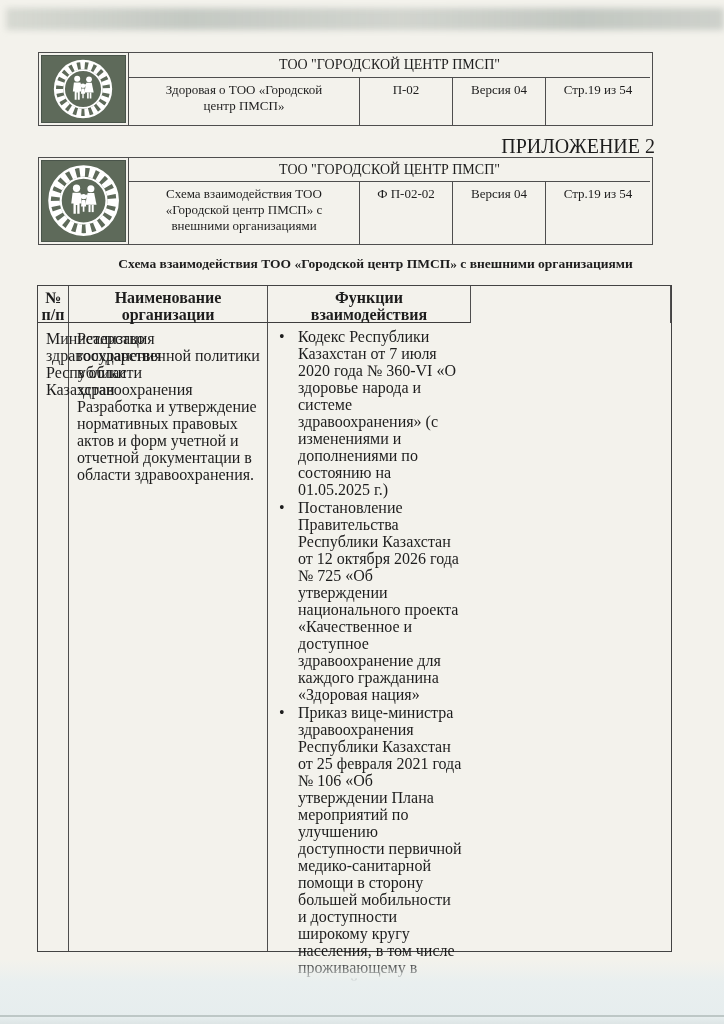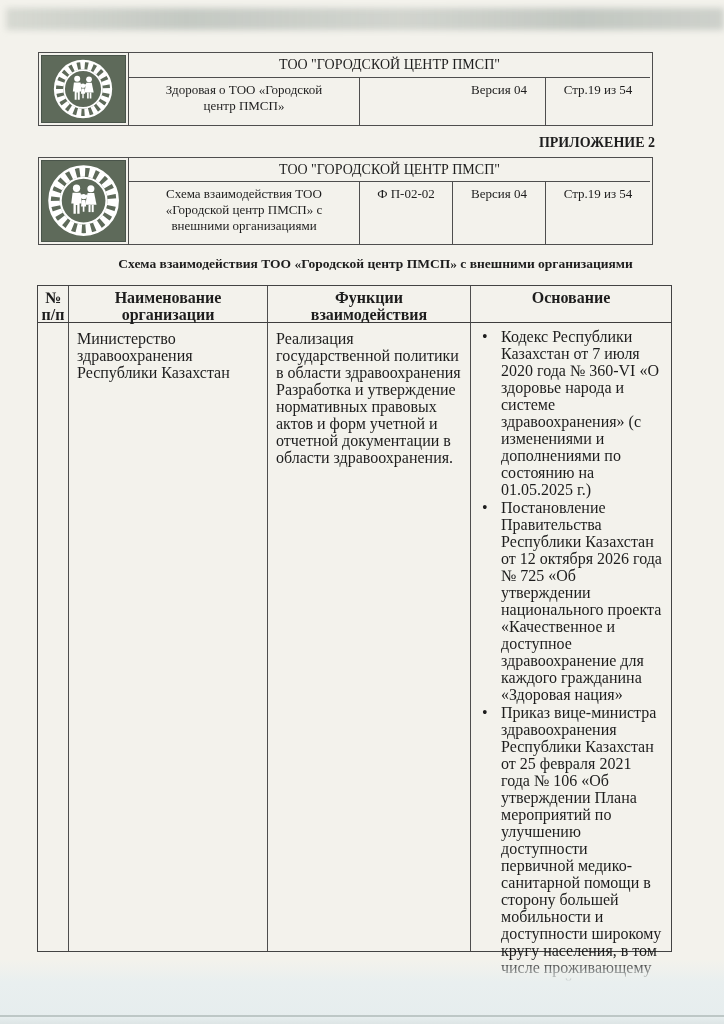--- a/index.html
+++ b/index.html
@@ -49,21 +49,21 @@
     padding:2px; display:flex; align-items:center; justify-content:center;
   }
   .logo-box {
     width:100%; height:100%; background:#5e6a5a; border:1px solid #49544a;
     display:flex; align-items:center; justify-content:center;
   }
   .emblem { height:94%; }
 
   .appendix {
     position:absolute; top:135px; left:37px; width:618px;
-    text-align:right; font-weight:bold; font-size:14px;
+    text-align:right; font-weight:normal; font-size:20px;
   }
   .doc-title {
     position:absolute; top:256px; left:37px; width:633px; padding-left:44px;
     text-align:center; font-weight:bold; font-size:13.5px;
   }
 
   
   .main-table {
     position:absolute; left:37px; top:285px;
     display:grid;
@@ -110,20 +110,21 @@
             <circle cx="32" cy="28.6" r="2.3"></circle>
             <path d="M30.5 31.4 h3 l0.7 5.6 h-1.5 v4.6 h-1.4 v-4.6 h-1.5 z"></path>
             <path d="M29.4 26.6 l1.6 3.4" stroke="#ffffff" stroke-width="1.3"></path>
             <path d="M35 27 l-1.5 3.2" stroke="#ffffff" stroke-width="1.3"></path>
           </g>
         </svg>
       </div>
     </div>
     <div class="hcell h-org">ТОО "ГОРОДСКОЙ ЦЕНТР ПМСП"</div>
     <div class="hcell h-doc">Здоровая о ТОО «Городской центр ПМСП»</div>
+    <div class="hcell h-code">П-02</div>
     <div class="hcell h-ver">Версия 04</div>
     <div class="hcell h-pg">Стр.19 из 54</div>
   </div>
 
   <div class="appendix">ПРИЛОЖЕНИЕ 2</div>
 
   <div class="hdr-table hdr2">
     <div class="logo-cell">
       <div class="logo-box" style="background: rgb(94, 106, 90);">
         <svg class="emblem" viewBox="0 0 64 64">
@@ -151,21 +152,20 @@
     <div class="hcell h-ver">Версия 04</div>
     <div class="hcell h-pg">Стр.19 из 54</div>
   </div>
 
   <div class="doc-title">Схема взаимодействия ТОО «Городской центр ПМСП» с внешними организациями</div>
 
   <div class="main-table">
     <div class="th th-num">№ п/п</div>
     <div class="th th-org">Наименование организации</div>
     <div class="th th-func">Функции взаимодействия</div>
-    <div class="th th-basis">Основание</div>
 
     <div class="td td-num"></div>
     <div class="td td-org">Министерство здравоохранения Республики Казахстан</div>
     <div class="td td-func">
         <div class="func-para">Реализация государственной политики в области здравоохранения</div>
         <div class="func-para">Разработка и утверждение нормативных правовых актов и форм учетной и отчетной документации в области здравоохранения.</div>
       </div>
     <div class="td td-basis">
         <div class="basis-item">
           <span class="bullet">•</span>

